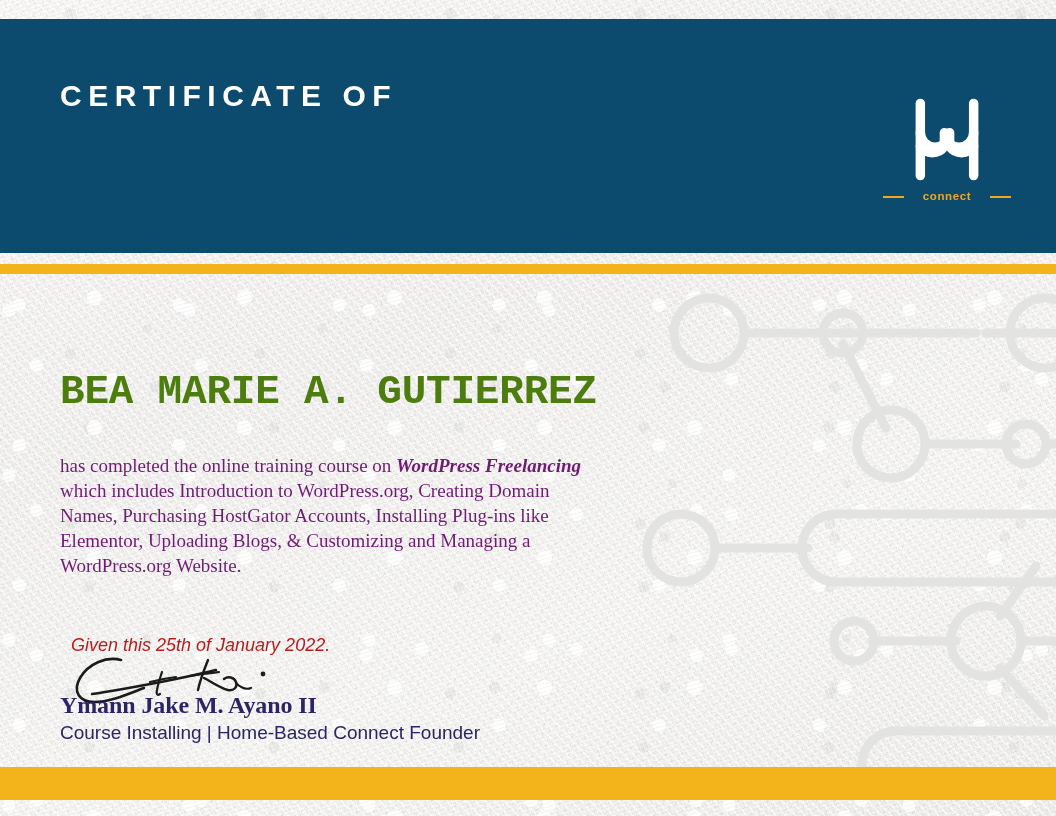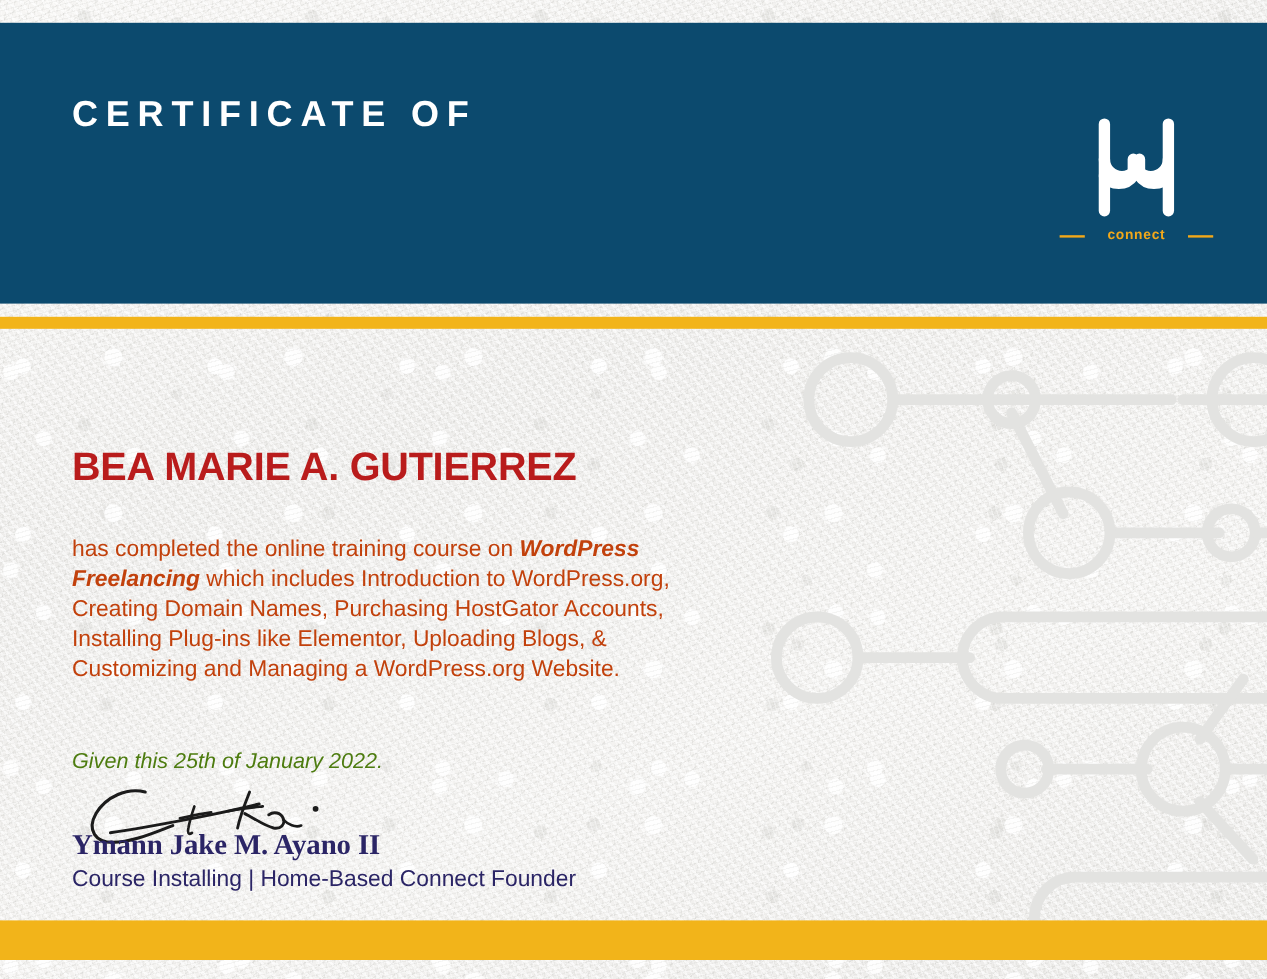--- a/index.html
+++ b/index.html
@@ -159,50 +159,52 @@
     top: 330px;
     width: 560px;
   }
   .intro-line {
     color: #2b2566;
     font-size: 19px;
     line-height: 1.25;
     margin: 0;
   }
   .recipient-name {
-    color: #b91c1c;
-    font-size: 33px;
+    color: #4d7c0f;
+    font-size: 41px;
     font-weight: bold;
     letter-spacing: -0.2px;
     line-height: 1;
     margin: 42px 0 0 0;
     white-space: nowrap;
+    font-family: Liberation Mono, monospace;
   }
   .description {
-    color: #c2410c;
+    color: #701a75;
     font-size: 19px;
     line-height: 1.32;
     margin: 40px 0 0 0;
     width: 528px;
+    font-family: Liberation Serif, serif;
   }
   .description .course-name {
     font-weight: bold;
     font-style: italic;
   }
 
   
   .date-line {
     position: absolute;
     left: 60px;
     top: 624px;
-    color: #4d7c0f;
+    color: #b91c1c;
     font-size: 18px;
     font-style: italic;
     line-height: 1.2;
-    margin: 0;
+    margin: 11px;
   }
   .signature-art {
     position: absolute;
     left: 58px;
     top: 650px;
     pointer-events: none;
   }
   .signer-name {
     position: absolute;
     left: 60px;

